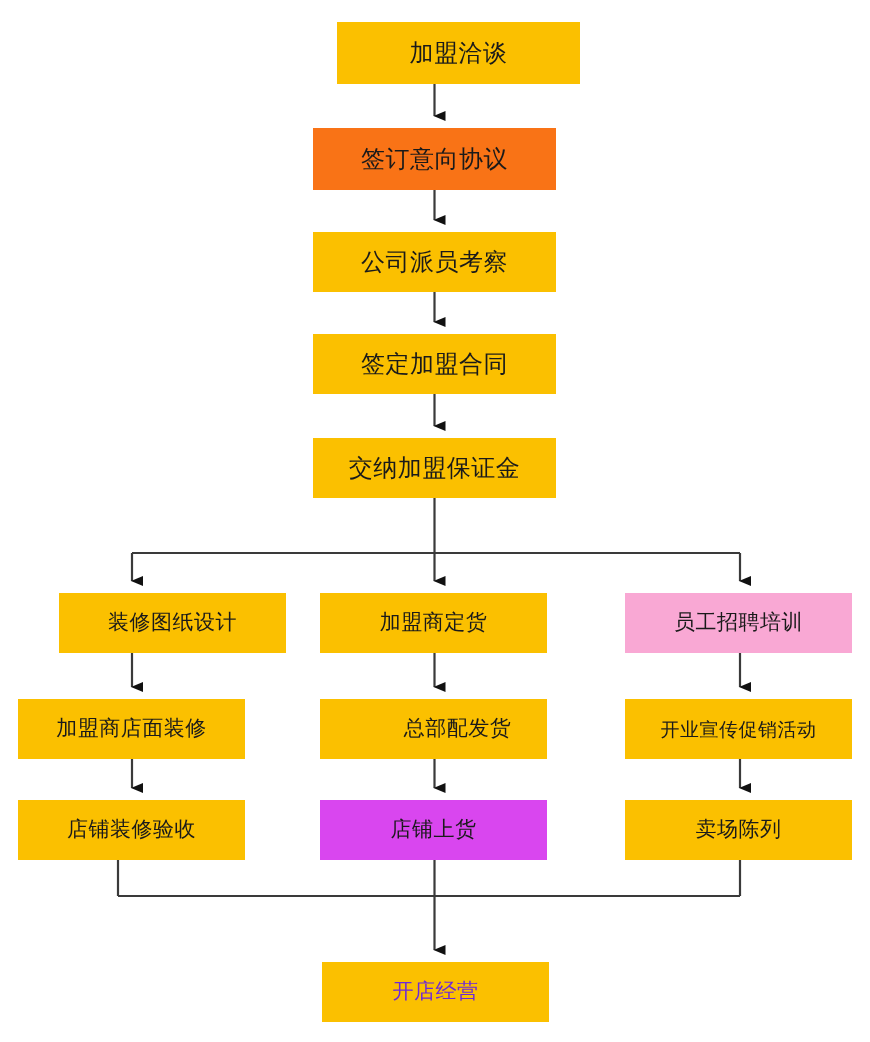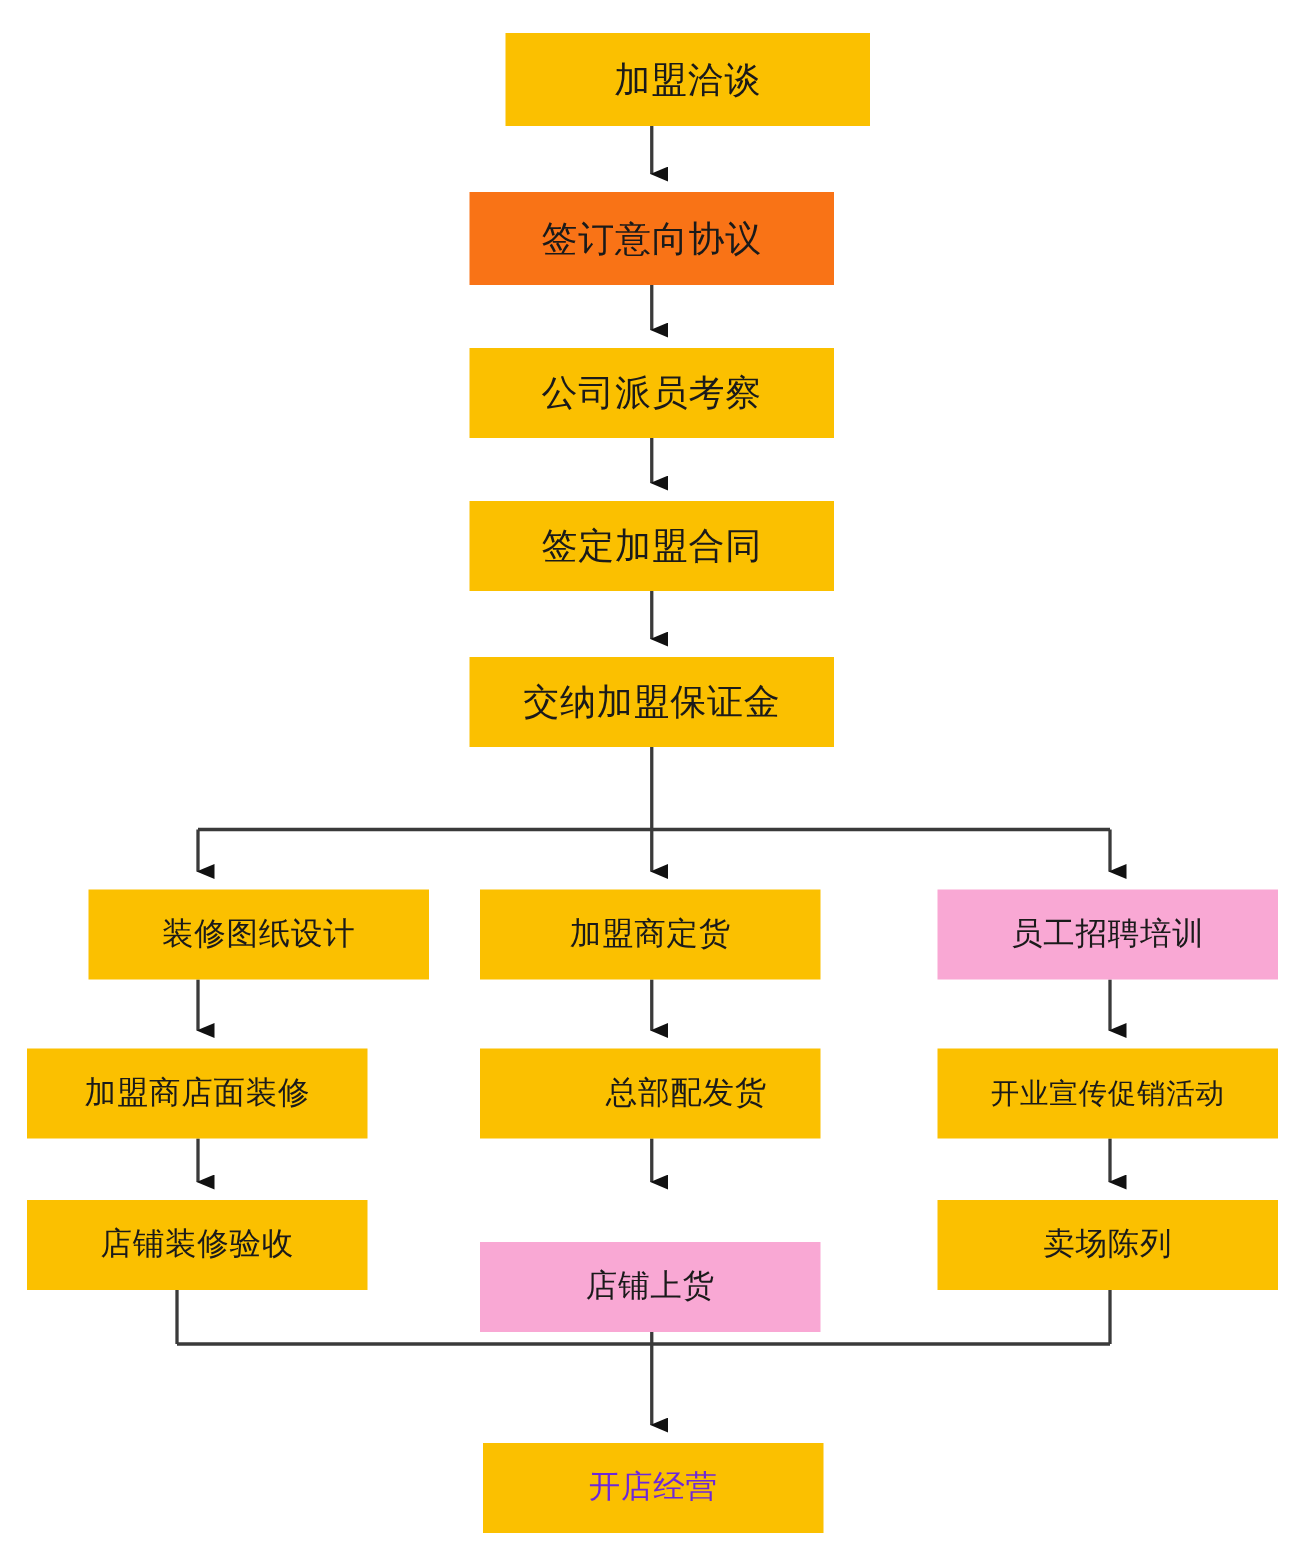--- a/index.html
+++ b/index.html
@@ -94,20 +94,20 @@
       <div class="node" style="left: 313px; top: 22px; width: 243px; height: 62px; background: rgb(251, 192, 0); color: rgb(26, 26, 26); margin-left: 24px;">加盟洽谈</div>
       <div class="node" style="left: 313px; top: 128px; width: 243px; height: 62px; background: #f97316; color: rgb(26, 26, 26);">签订意向协议</div>
       <div class="node" style="left: 313px; top: 232px; width: 243px; height: 60px; background: rgb(251, 192, 0); color: rgb(26, 26, 26);">公司派员考察</div>
       <div class="node" style="left: 313px; top: 334px; width: 243px; height: 60px; background: rgb(251, 192, 0); color: rgb(26, 26, 26);">签定加盟合同</div>
       <div class="node" style="left: 313px; top: 438px; width: 243px; height: 60px; background: rgb(251, 192, 0); color: rgb(26, 26, 26);">交纳加盟保证金</div>
       <div class="node small" style="left: 18px; top: 593px; width: 227px; height: 60px; background: rgb(251, 192, 0); color: rgb(26, 26, 26); margin-left: 41px;">装修图纸设计</div>
       <div class="node small" style="left: 18px; top: 699px; width: 227px; height: 60px; background: rgb(251, 192, 0); color: rgb(26, 26, 26);">加盟商店面装修</div>
       <div class="node small" style="left: 18px; top: 800px; width: 227px; height: 60px; background: rgb(251, 192, 0); color: rgb(26, 26, 26);">店铺装修验收</div>
       <div class="node small" style="left: 320px; top: 593px; width: 227px; height: 60px; background: rgb(251, 192, 0); color: rgb(26, 26, 26);">加盟商定货</div>
       <div class="node small" style="left: 320px; top: 699px; width: 227px; height: 60px; background: rgb(251, 192, 0); color: rgb(26, 26, 26); padding-left: 48px;">总部配发货</div>
-      <div class="node small" style="left: 320px; top: 800px; width: 227px; height: 60px; background: #f9a8d4; color: rgb(26, 26, 26); margin-top: 28px;">店铺上货</div>
+      <div class="node small" style="left: 320px; top: 800px; width: 227px; height: 60px; background: #d946ef; color: rgb(26, 26, 26);">店铺上货</div>
       <div class="node small" style="left: 625px; top: 593px; width: 227px; height: 60px; background: #f9a8d4; color: rgb(26, 26, 26);">员工招聘培训</div>
       <div class="node xsmall" style="left: 625px; top: 699px; width: 227px; height: 60px; background: rgb(251, 192, 0); color: rgb(26, 26, 26);">开业宣传促销活动</div>
       <div class="node small" style="left: 625px; top: 800px; width: 227px; height: 60px; background: rgb(251, 192, 0); color: rgb(26, 26, 26);">卖场陈列</div>
       <div class="node small" style="left: 322px; top: 962px; width: 227px; height: 60px; background: rgb(251, 192, 0); color: #6d28d9;">开店经营</div>
     </div>
 
 </div>
 
 </body></html>

